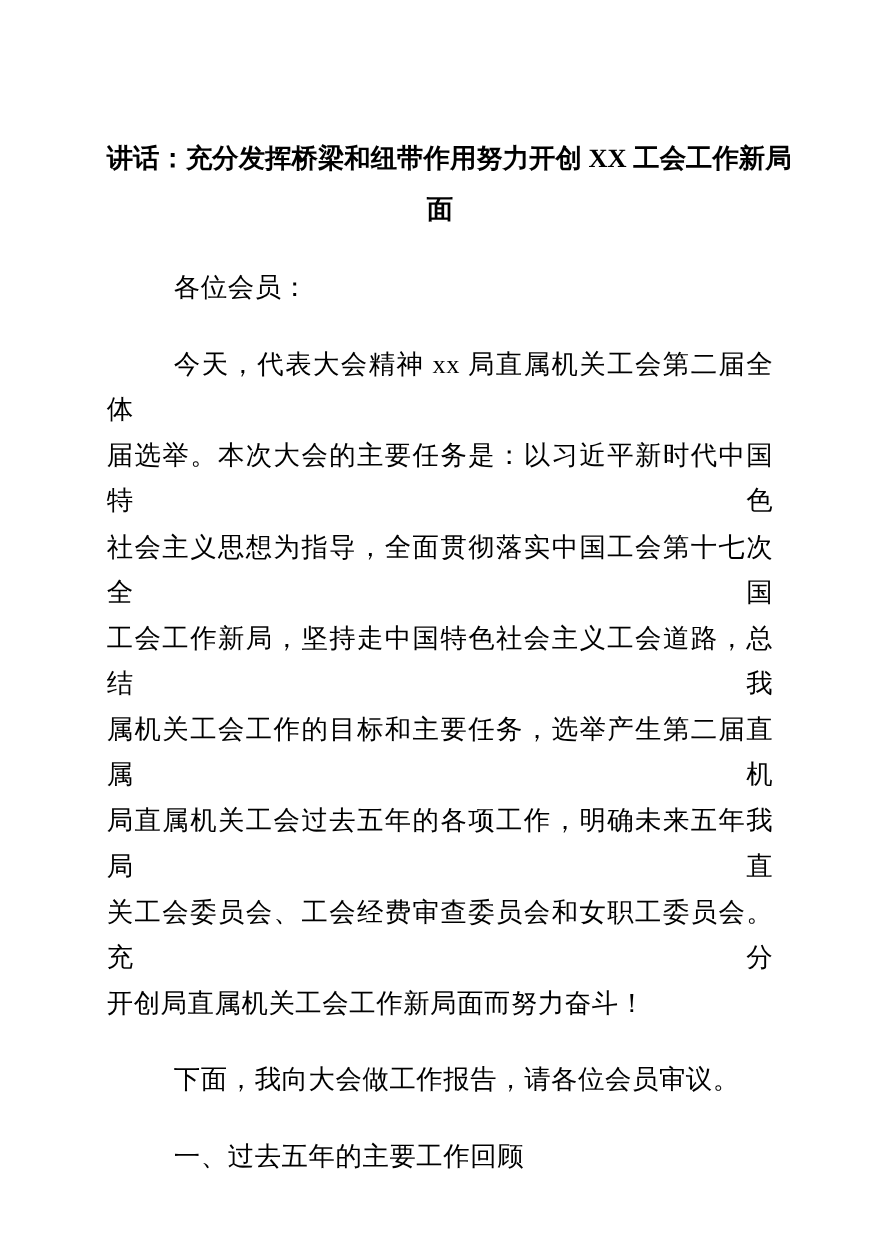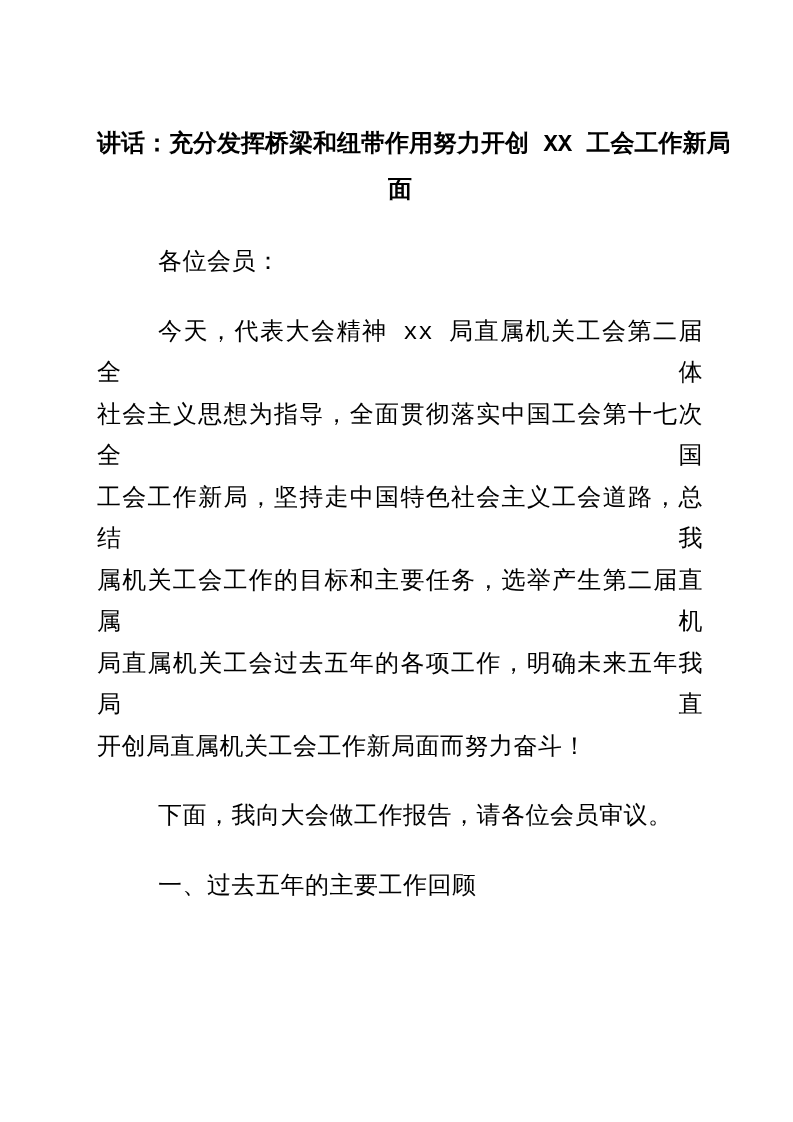--- a/index.html
+++ b/index.html
@@ -8,21 +8,21 @@
     background: #ffffff;
   }
   .page {
     position: relative;
     width: 793px;
     height: 1122px;
     box-sizing: border-box;
     padding: 122px 90px 0 97px;
     background: #ffffff;
     color: #000000;
-    font-family: Liberation Mono, monospace;
+    font-family: Liberation Serif, serif;
     overflow: hidden;
   }
   .doc-title {
     margin: 0 0 8px 0;
     font-size: 24px;
     font-weight: bold;
     line-height: 46px;
     text-align: center;
   }
   .doc-title .title-line {
@@ -56,24 +56,26 @@
   <h1 class="doc-title">
       <div class="title-line">讲话：充分发挥桥梁和纽带作用努力开创 XX 工会工作新局</div>
       <div class="title-line">面</div>
     </h1>
   <div class="doc-body">
       <div class="para">
         <div class="line first last">各位会员：</div>
       </div>
       <div class="para">
         <div class="line first">今天，代表大会精神 xx 局直属机关工会第二届全体</div>
+        <div class="line">届选举。本次大会的主要任务是：以习近平新时代中国特色</div>
         <div class="line">社会主义思想为指导，全面贯彻落实中国工会第十七次全国</div>
         <div class="line">工会工作新局，坚持走中国特色社会主义工会道路，总结我</div>
         <div class="line">属机关工会工作的目标和主要任务，选举产生第二届直属机</div>
         <div class="line">局直属机关工会过去五年的各项工作，明确未来五年我局直</div>
+        <div class="line">关工会委员会、工会经费审查委员会和女职工委员会。充分</div>
         <div class="line last">开创局直属机关工会工作新局面而努力奋斗！</div>
       </div>
       <div class="para">
         <div class="line first last">下面，我向大会做工作报告，请各位会员审议。</div>
       </div>
       <div class="para">
         <div class="line first last">一、过去五年的主要工作回顾</div>
       </div>
     </div>
 </div>

